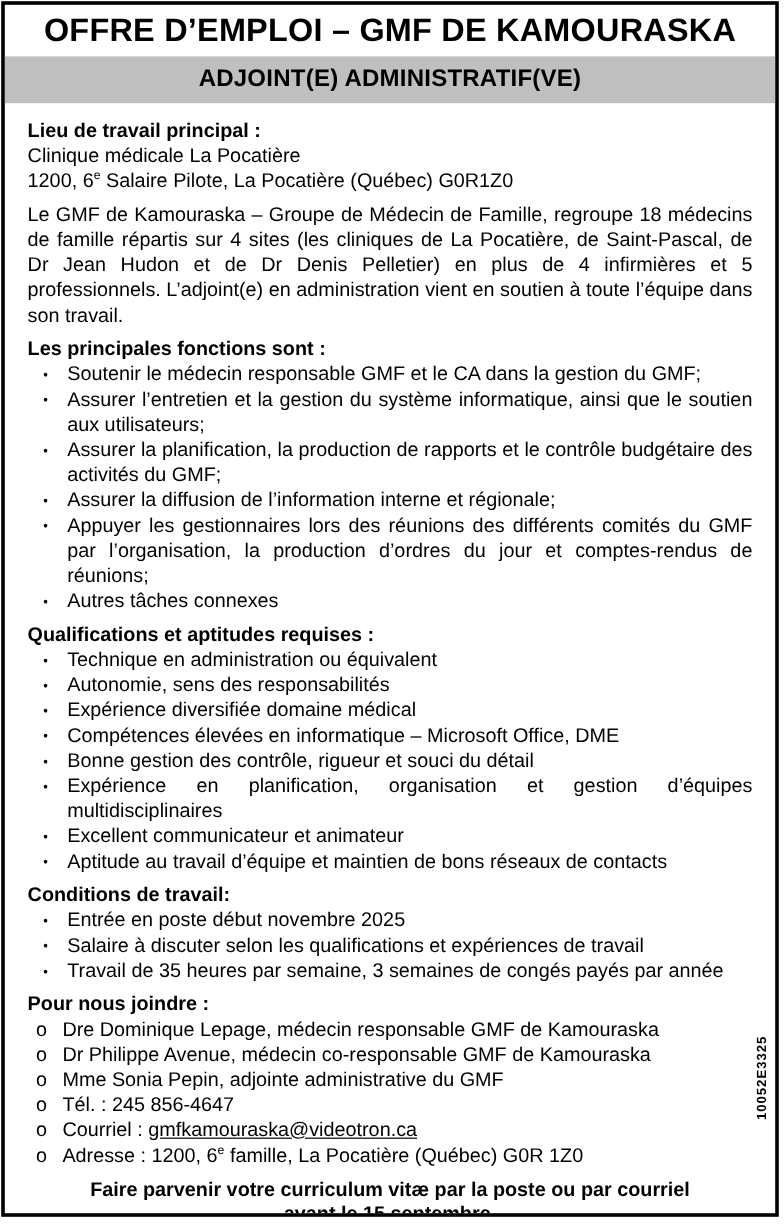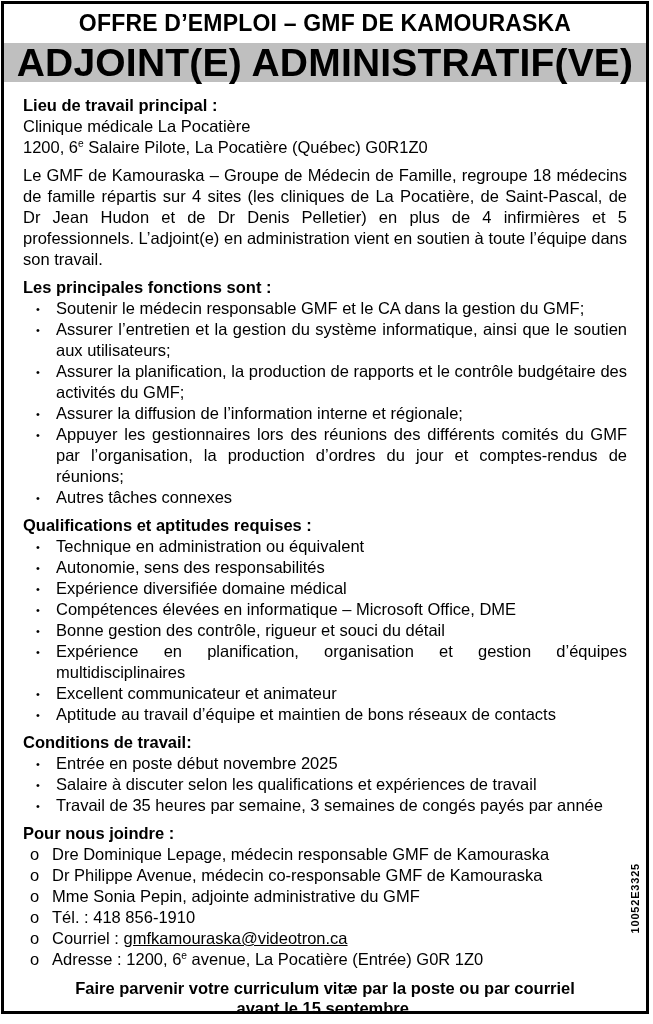--- a/index.html
+++ b/index.html
@@ -1,25 +1,25 @@
 <!DOCTYPE html>
 <html lang="fr"><head>
 <meta charset="utf-8">
 <style>
   * { box-sizing: border-box; margin: 0; padding: 0; }
   html, body { background: #ffffff; }
   body { font-family: "Liberation Sans", "DejaVu Sans", sans-serif; color: #000; }
   .page { position: relative; width: 653px; height: 1024px; background: #fff; overflow: hidden; }
   .frame { position: absolute; left: 1px; top: 1px; right: 4px; bottom: 10px;
            border: 3px solid #000; background: #fff; overflow: hidden; }
-  .ad-title { text-align: center; font-weight: bold; font-size: 23px; letter-spacing: .2px;
+  .ad-title { text-align: center; font-weight: bold; font-size: 27px; letter-spacing: .2px;
               margin-top: 6px; }
   .band { margin-top: 6px; height: 39px; background: #bfbfbf;
           display: flex; align-items: center; justify-content: center; }
-  .band-title { font-weight: bold; font-size: 39px; letter-spacing: .2px; }
+  .band-title { font-weight: bold; font-size: 20px; letter-spacing: .2px; }
   .content { padding: 6px 19px 0 19px; font-size: 16.5px; line-height: 21px; }
   .h { font-weight: bold; margin-top: 7px; }
   .line { }
   .para { text-align: justify; margin-top: 7px; }
   ul.blist { list-style: none; }
   ul.blist li { position: relative; padding-left: 33px; text-align: justify; }
   ul.blist li .mk { position: absolute; left: 13px; top: 0; }
   ul.blist.dot li .mk { font-size: 11px; top: 1px; }
   ul.blist.oh li { padding-left: 29px; }
   ul.blist.oh li .mk { left: 7px; }
@@ -147,29 +147,29 @@
             <li>
             <span class="mk">o</span>
             <span><span>Dr Philippe Avenue, médecin co-responsable GMF de Kamouraska</span></span>
           </li>
             <li>
             <span class="mk">o</span>
             <span><span>Mme Sonia Pepin, adjointe administrative du GMF</span></span>
           </li>
             <li>
             <span class="mk">o</span>
-            <span><span>Tél. : 418 856-1910</span></span>
+            <span><span>Tél. : 245 856-4647</span></span>
           </li>
             <li>
             <span class="mk">o</span>
             <span><span>Courriel : </span><span class="u">gmfkamouraska@videotron.ca</span></span>
           </li>
             <li>
             <span class="mk">o</span>
-            <span><span>Adresse : 1200, 6</span><sup>e</sup><span> avenue, La Pocatière (Entrée) G0R 1Z0</span></span>
+            <span><span>Adresse : 1200, 6</span><sup>e</sup><span> famille, La Pocatière (Québec) G0R 1Z0</span></span>
           </li>
           </ul>
       </div>
 
       <div class="cta">
           <div>Faire parvenir votre curriculum vitæ par la poste ou par courriel</div>
           <div>avant le 15 septembre.</div>
         </div>
 
     </div>

